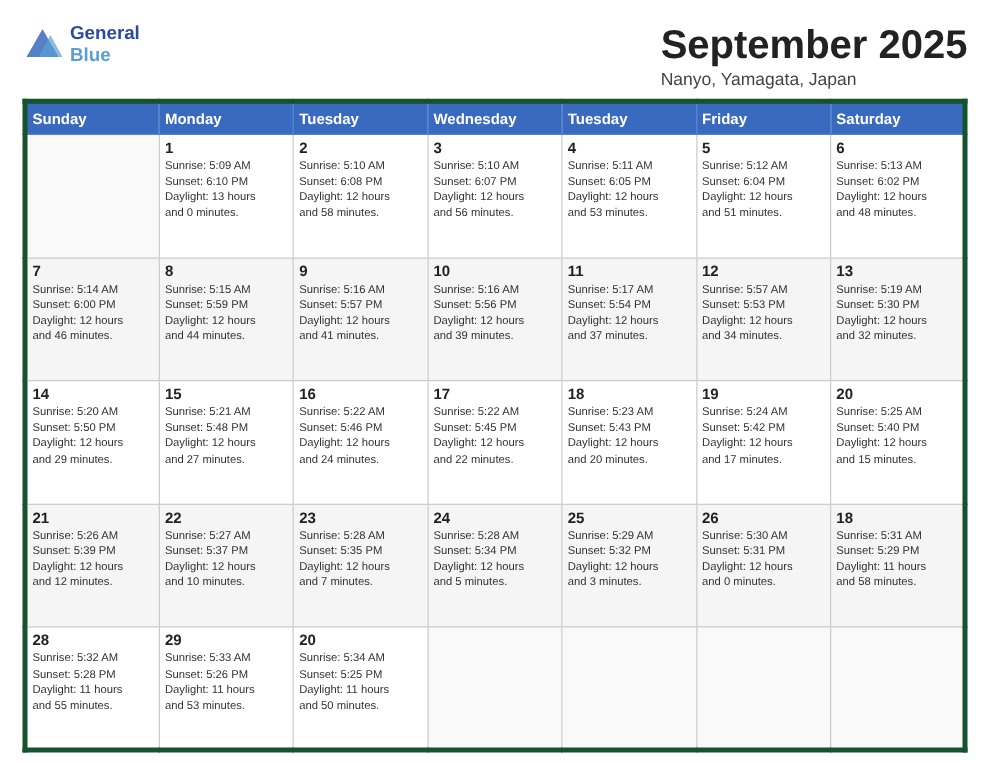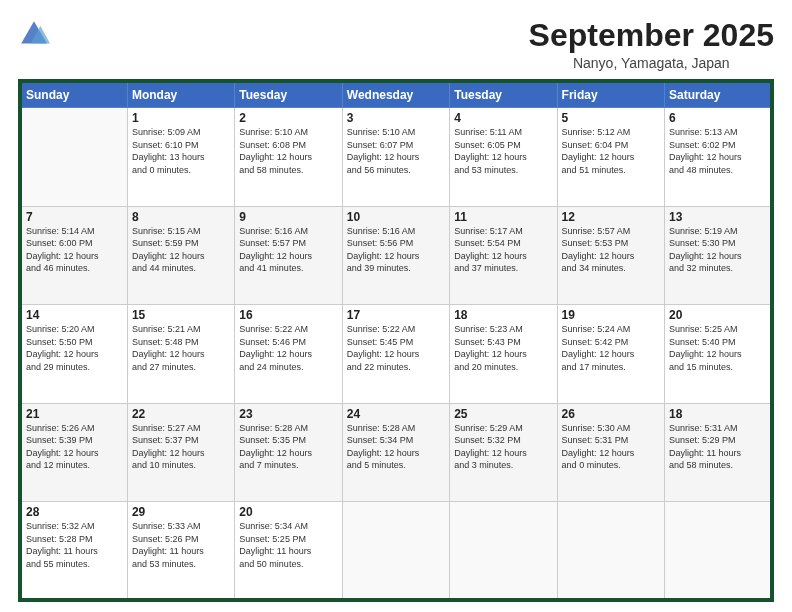--- a/index.html
+++ b/index.html
@@ -32,21 +32,21 @@
       font-size: 15px;
       font-weight: bold;
       color: #2c4ba0;
       line-height: 1.2;
     }
     .logo-icon {
       width: 32px;
       height: 32px;
     }
     .title-block {
-      text-align: center;
+      text-align: left;
     }
     .month-title {
       font-size: 32px;
       font-weight: bold;
       color: #222;
       line-height: 1.1;
     }
     .location {
       font-size: 14px;
       color: #444;
@@ -98,20 +98,24 @@
 </head>
 <body>
 
 <div class="page">
   <div class="header">
     <div class="logo">
       <svg class="logo-icon" viewBox="0 0 40 40">
         <polygon points="20,4 36,32 4,32" fill="#3a6abf" opacity="0.85"></polygon>
         <polygon points="28,10 40,32 16,32" fill="#5a9fd4" opacity="0.7"></polygon>
       </svg>
+      <div class="logo-text">
+        <div>General</div>
+        <div style="color:#5a9fd4">Blue</div>
+      </div>
     </div>
     <div class="title-block">
       <div class="month-title">September 2025</div>
       <div class="location">Nanyo, Yamagata, Japan</div>
     </div>
   </div>
 
   <table class="calendar">
     <thead>
       <tr>

